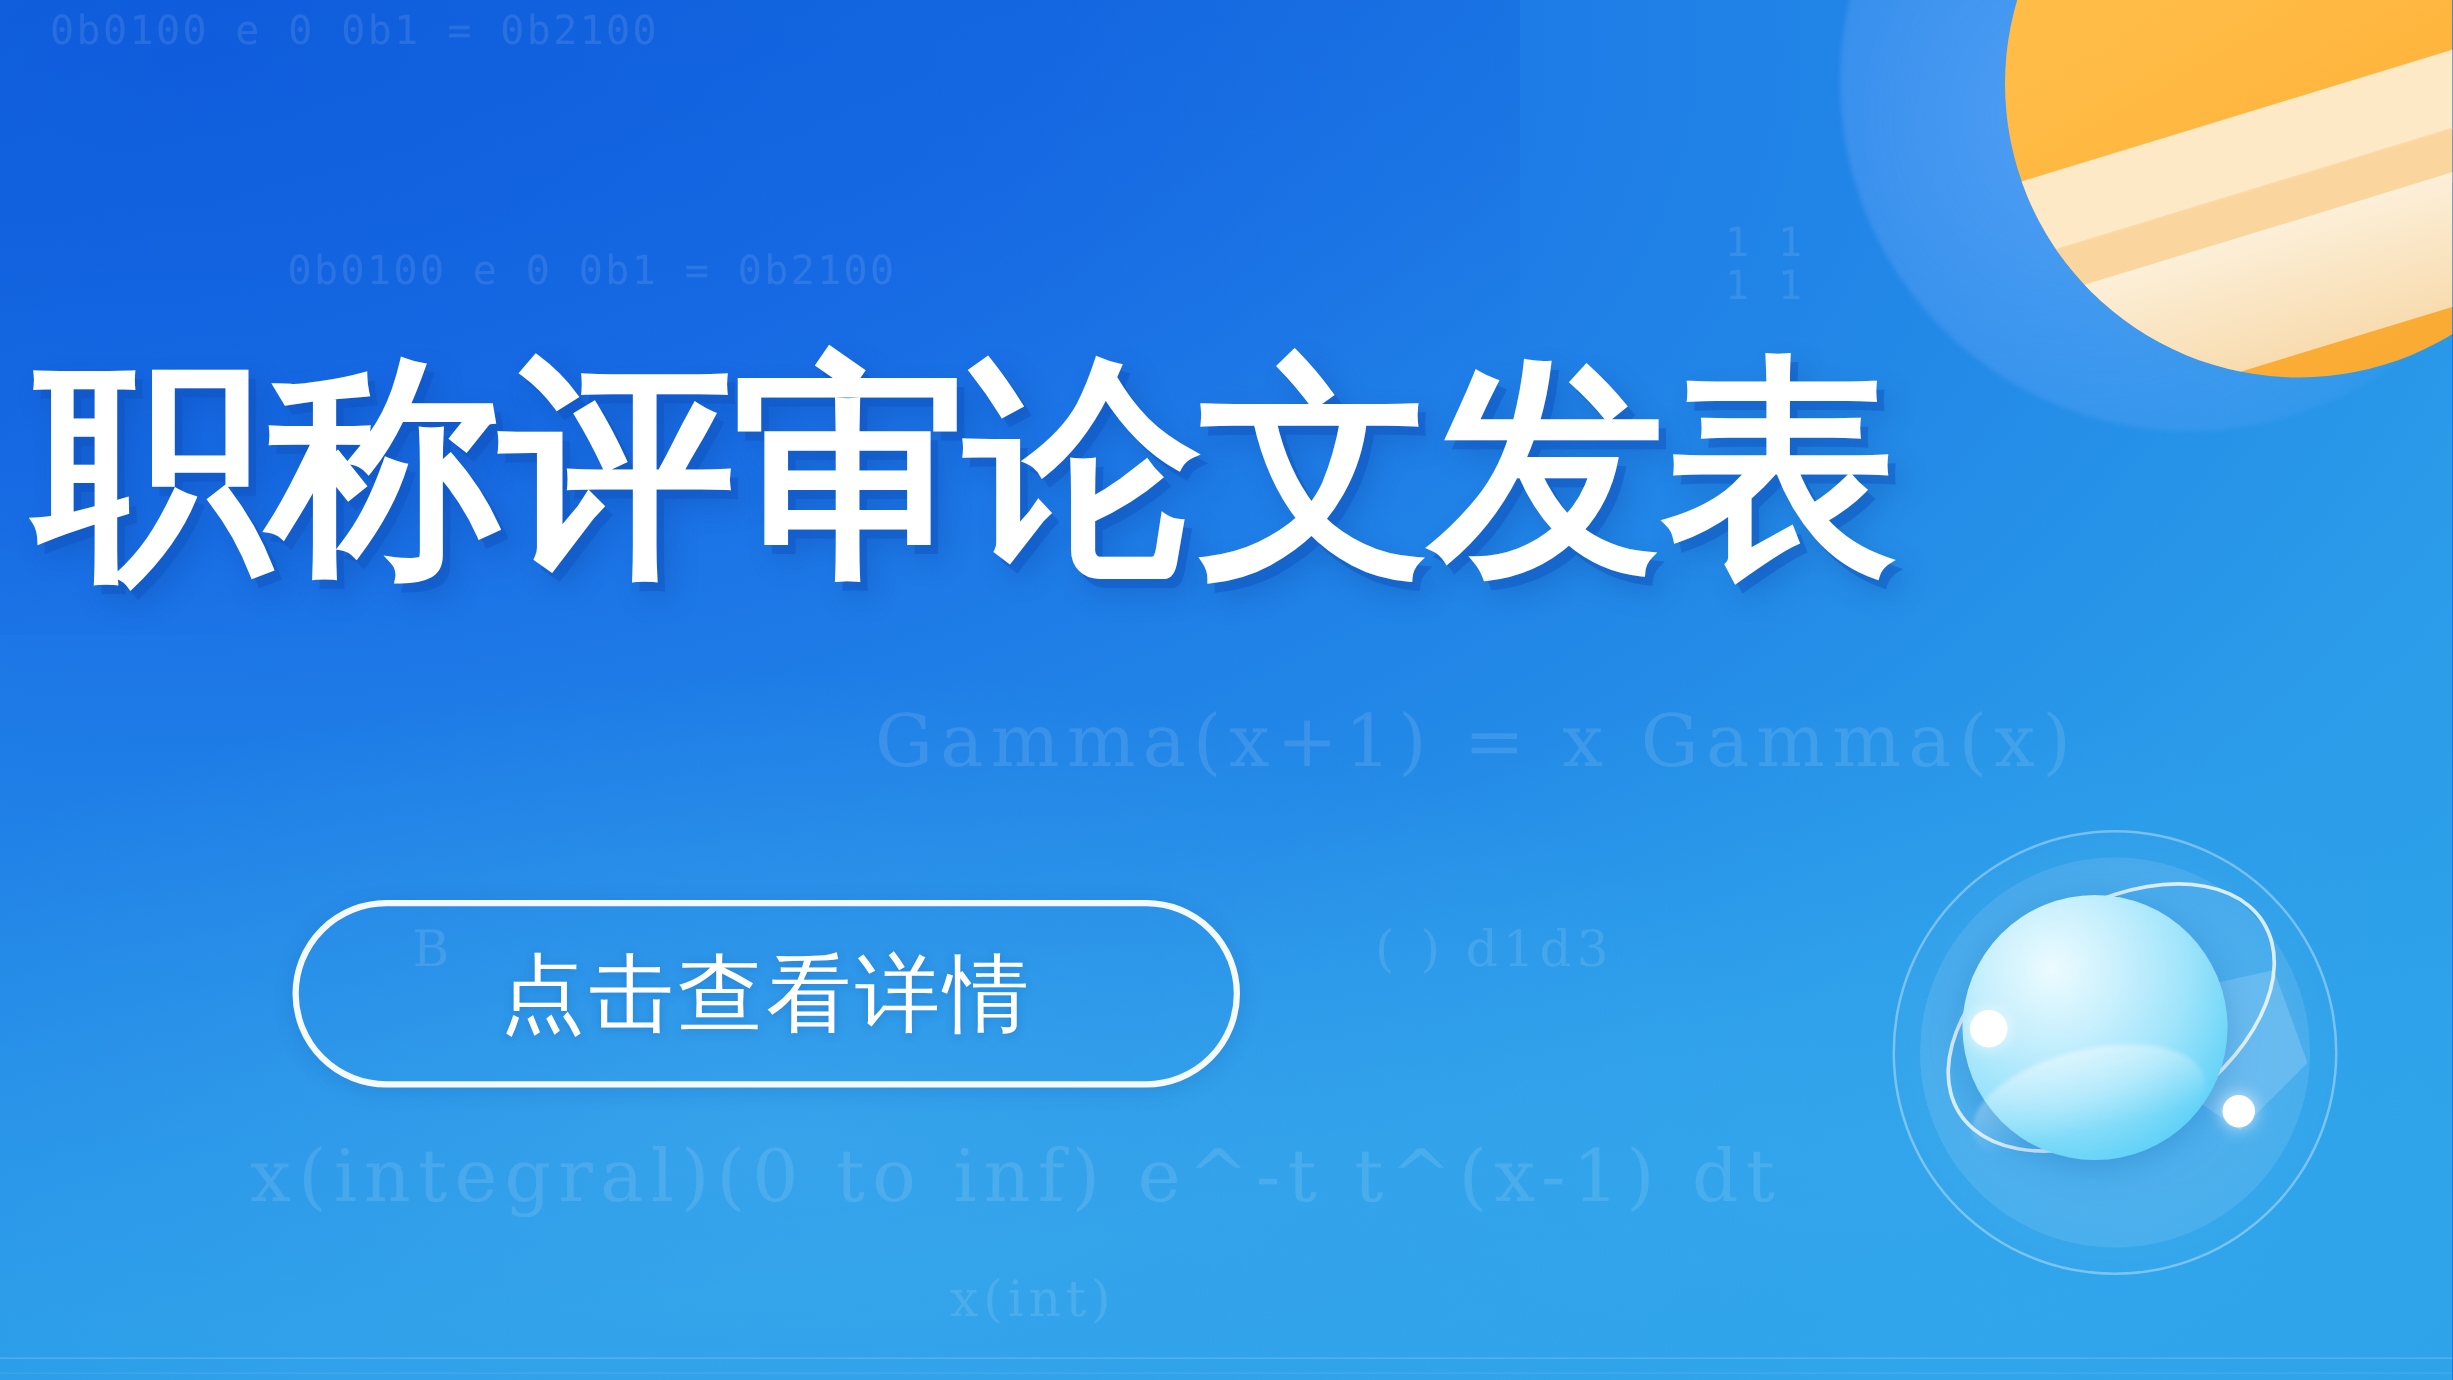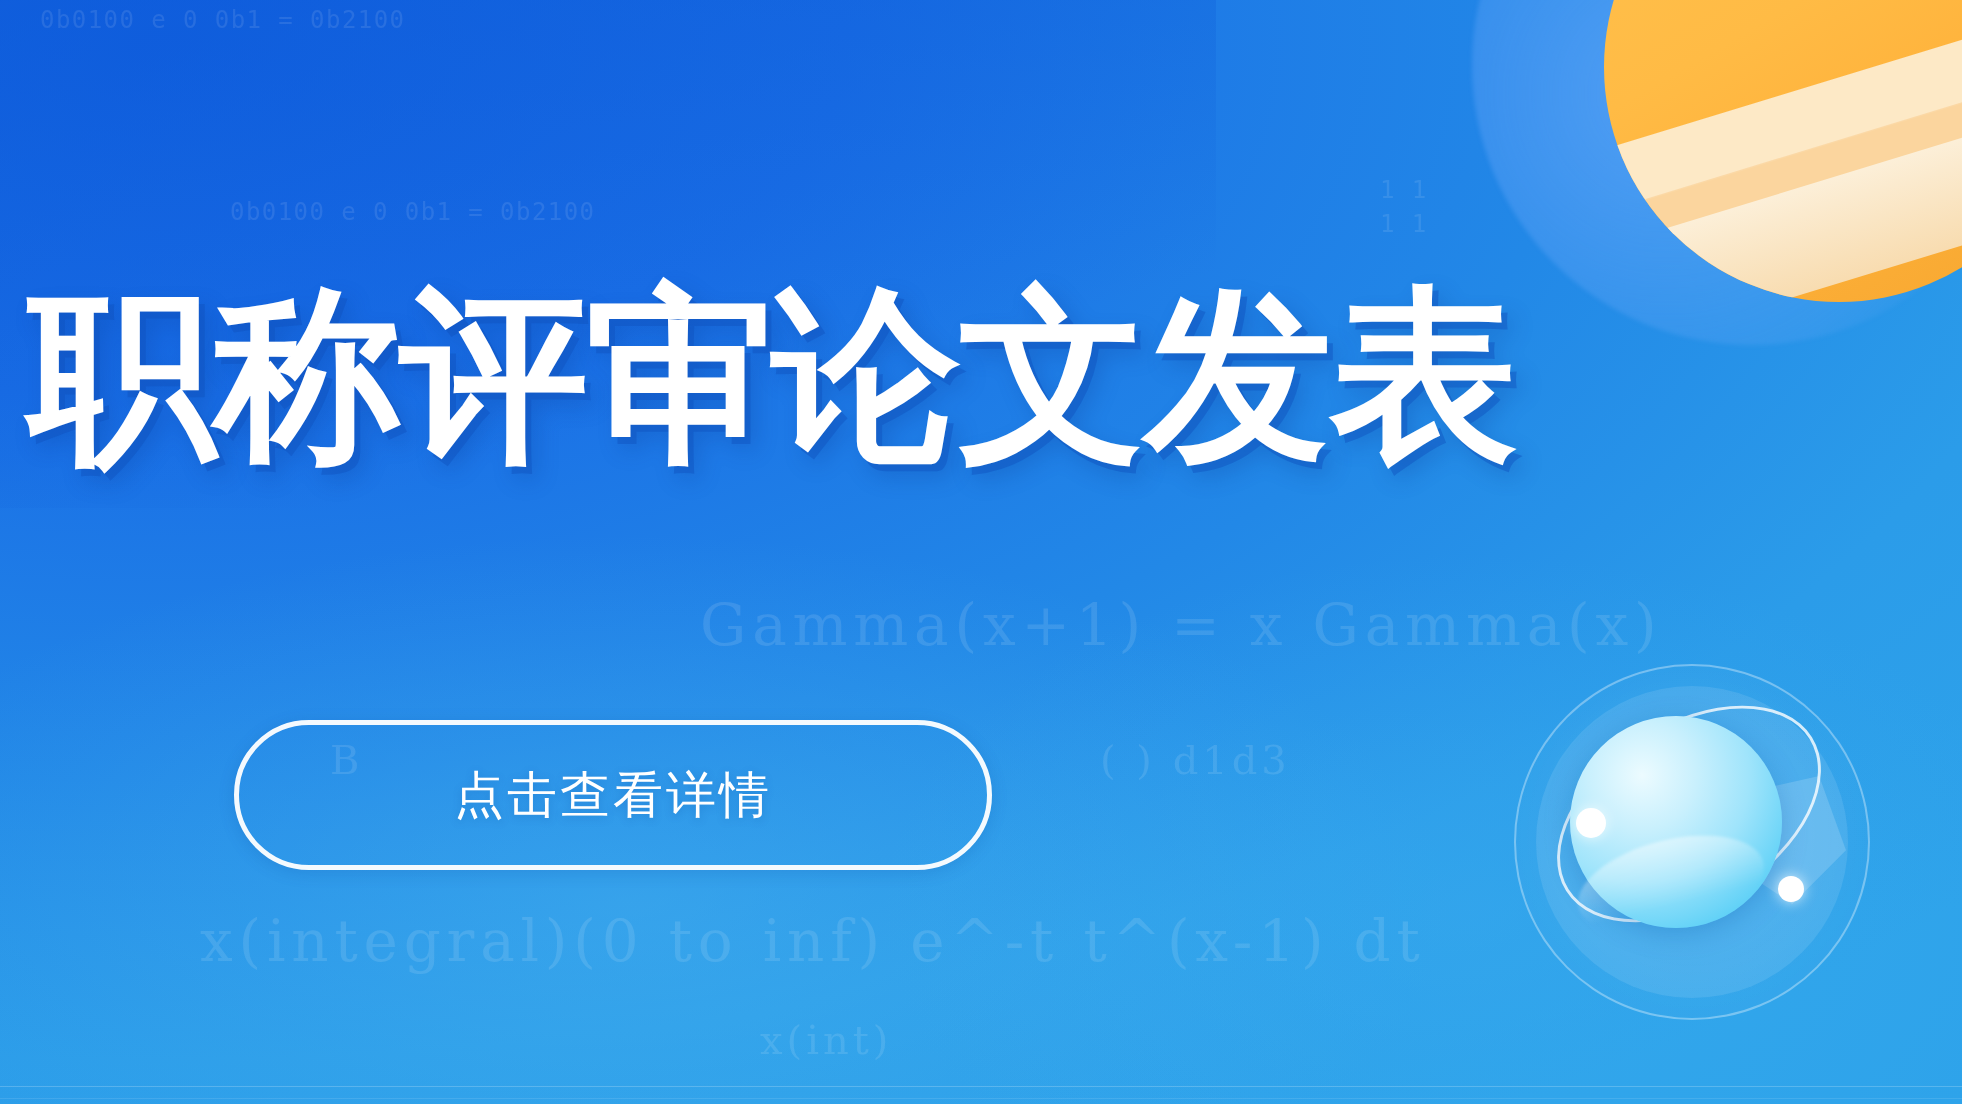--- a/index.html
+++ b/index.html
@@ -49,21 +49,21 @@
   .wm {
     position:absolute;
     color:rgba(255,255,255,.115);
     font-family:"DejaVu Serif", serif;
     white-space:nowrap;
     letter-spacing:.10em;
     line-height:1;
     user-select:none;
     pointer-events:none;
   }
-  .wm.s-xs { font-size:24px; color:rgba(255,255,255,.10); }
+  .wm.s-xs { font-size:32px; color:rgba(255,255,255,.10); }
   .wm.s-sm { font-size:40px; }
   .wm.s-md { font-size:52px; }
   .wm.s-lg { font-size:58px; }
   .wm.mono { font-family:"DejaVu Sans Mono", monospace; letter-spacing:.06em; }
 
   
   .planet-glow {
     position:absolute;
     right:-70px; top:-215px;
     width:560px; height:560px;
@@ -191,42 +191,42 @@
     border-radius:80px;
     display:flex;
     align-items:center;
     justify-content:center;
     cursor:pointer;
     box-shadow:0 3px 16px rgba(10,70,160,.18);
   }
   .cta-label {
     color:#ffffff;
     font-family:"DejaVu Sans", sans-serif;
-    font-size:50px;
+    font-size:68px;
     font-weight:500;
     letter-spacing:3px;
     white-space:nowrap;
     text-shadow:0 2px 8px rgba(10,70,160,.25);
   }
 </style>
 </head>
 <body>
 
 <div id="banner">
 
   <div class="wash-3"></div>
   <div class="wash-1"></div>
   <div class="wash-2"></div>
 
   <div class="wm mono s-xs" style="left:40px; top:8px;">0b0100 e 0 0b1 = 0b2100</div>
   <div class="wm mono s-xs" style="left:230px; top:200px;">0b0100 e 0 0b1 = 0b2100</div>
   <div class="wm mono s-xs" style="left:1380px; top:178px;">1   1</div>
   <div class="wm mono s-xs" style="left:1380px; top:212px;">1   1</div>
 
-  <div class="wm s-lg" style="left:700px; top:596px;">Gamma(x+1) = x Gamma(x)</div>
+  <div class="wm s-lg" style="left:700px; top:564px;">Gamma(x+1) = x Gamma(x)</div>
   <div class="wm s-sm" style="left:330px; top:740px;">B</div>
   <div class="wm s-sm" style="left:1100px; top:740px;">( ) d1d3</div>
   <div class="wm s-lg" style="left:200px; top:872px;margin-top:40px;">x(integral)(0 to inf) e^-t t^(x-1) dt</div>
   <div class="wm s-sm" style="left:760px; top:1020px;">x(int)</div>
 
   <div class="hairline" style="top:1086px;"></div>
   <div class="hairline" style="top:1098px; opacity:.5;"></div>
 
   <div class="planet-glow"></div>
   <div class="planet">

